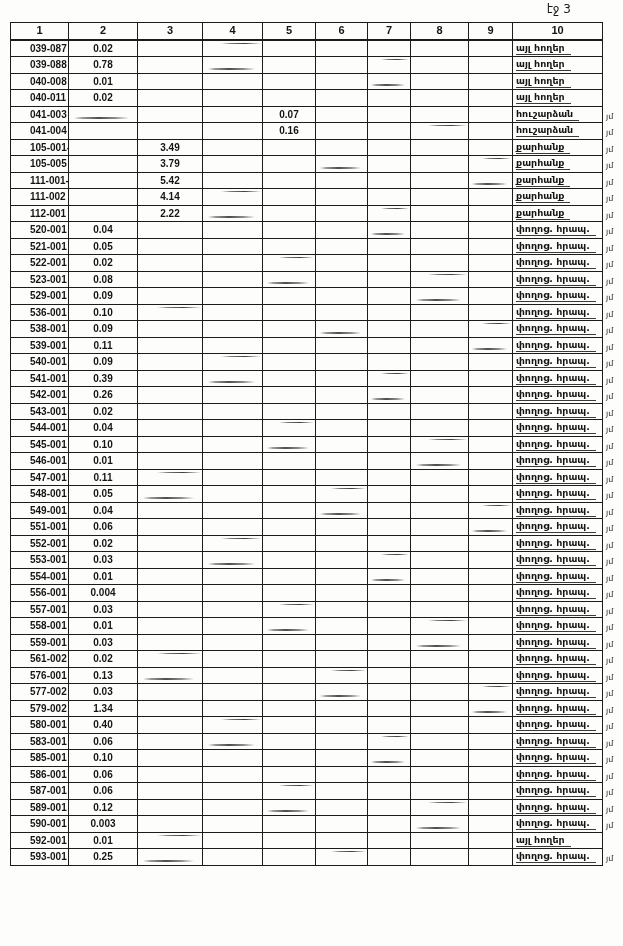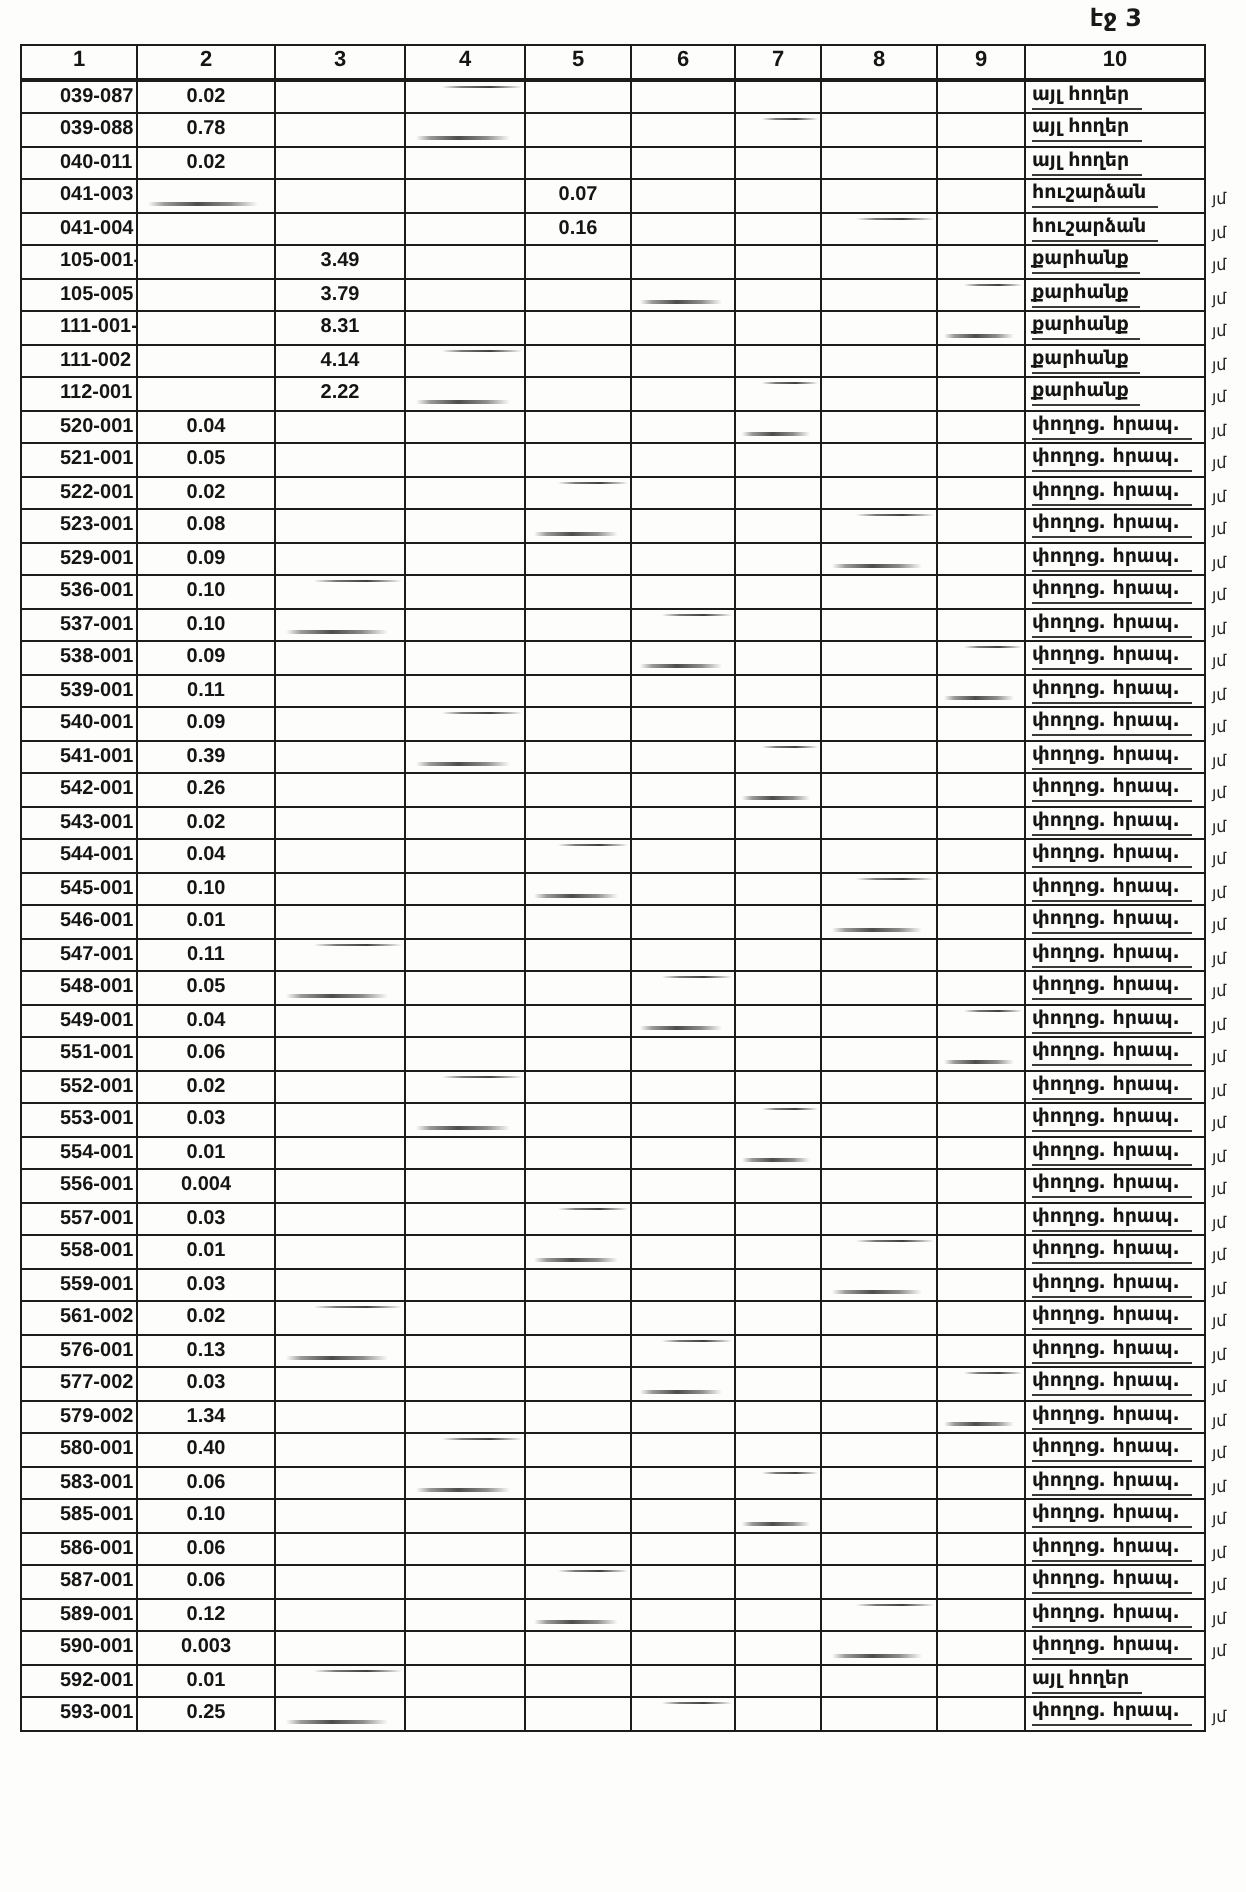--- a/index.html
+++ b/index.html
@@ -7,21 +7,21 @@
     width:623px;height:946px;
     background:#fdfdfc;
     font-family:"Liberation Sans",sans-serif;
     color:#151515;
     overflow:hidden;
     position:relative;
   }
   .page-label{
     position:absolute;top:2px;right:52px;
     font-family:"DejaVu Sans",sans-serif;
-    font-size:12px;font-weight:bold;color:#1a1a1a;
+    font-size:12px;font-weight:normal;color:#1a1a1a;
   }
   table.scan{
     position:absolute;left:10px;top:22px;
     border-collapse:collapse;table-layout:fixed;
     width:612px;
   }
   col.c1{width:58px}col.c2{width:69px}col.c3{width:65px}
   col.c4{width:60px}col.c5{width:53px}col.c6{width:52px}
   col.c7{width:43px}col.c8{width:58px}col.c9{width:44px}
   col.c10{width:90px}col.cm{width:20px}
@@ -111,20 +111,33 @@
     <td class="val streak"></td>
     <td class="val"></td>
     <td class="val"></td>
     <td class="val streak2"></td>
     <td class="val"></td>
     <td class="val"></td>
     <td class="use"><span>այլ հողեր</span></td>
     <td class="mark-cell"></td>
   </tr>
       <tr>
+    <td class="code">040-008</td>
+    <td class="val">0.01</td>
+    <td class="val"></td>
+    <td class="val"></td>
+    <td class="val"></td>
+    <td class="val"></td>
+    <td class="val streak"></td>
+    <td class="val"></td>
+    <td class="val"></td>
+    <td class="use"><span>այլ հողեր</span></td>
+    <td class="mark-cell"></td>
+  </tr>
+      <tr>
     <td class="code">040-011</td>
     <td class="val">0.02</td>
     <td class="val"></td>
     <td class="val"></td>
     <td class="val"></td>
     <td class="val"></td>
     <td class="val"></td>
     <td class="val"></td>
     <td class="val"></td>
     <td class="use"><span>այլ հողեր</span></td>
@@ -178,21 +191,21 @@
     <td class="val streak"></td>
     <td class="val"></td>
     <td class="val"></td>
     <td class="val streak2"></td>
     <td class="use"><span>քարհանք</span></td>
     <td class="mark-cell">յմ</td>
   </tr>
       <tr>
     <td class="code">111-001-03</td>
     <td class="val"></td>
-    <td class="val">8.31</td>
+    <td class="val">5.42</td>
     <td class="val"></td>
     <td class="val"></td>
     <td class="val"></td>
     <td class="val"></td>
     <td class="val"></td>
     <td class="val streak"></td>
     <td class="use"><span>քարհանք</span></td>
     <td class="mark-cell">յմ</td>
   </tr>
       <tr>
@@ -286,33 +299,20 @@
     <td class="use"><span>փողոց. հրապ.</span></td>
     <td class="mark-cell">յմ</td>
   </tr>
       <tr>
     <td class="code">536-001</td>
     <td class="val">0.10</td>
     <td class="val streak2"></td>
     <td class="val"></td>
     <td class="val"></td>
     <td class="val"></td>
-    <td class="val"></td>
-    <td class="val"></td>
-    <td class="val"></td>
-    <td class="use"><span>փողոց. հրապ.</span></td>
-    <td class="mark-cell">յմ</td>
-  </tr>
-      <tr>
-    <td class="code">537-001</td>
-    <td class="val">0.10</td>
-    <td class="val streak"></td>
-    <td class="val"></td>
-    <td class="val"></td>
-    <td class="val streak2"></td>
     <td class="val"></td>
     <td class="val"></td>
     <td class="val"></td>
     <td class="use"><span>փողոց. հրապ.</span></td>
     <td class="mark-cell">յմ</td>
   </tr>
       <tr>
     <td class="code">538-001</td>
     <td class="val">0.09</td>
     <td class="val"></td>

